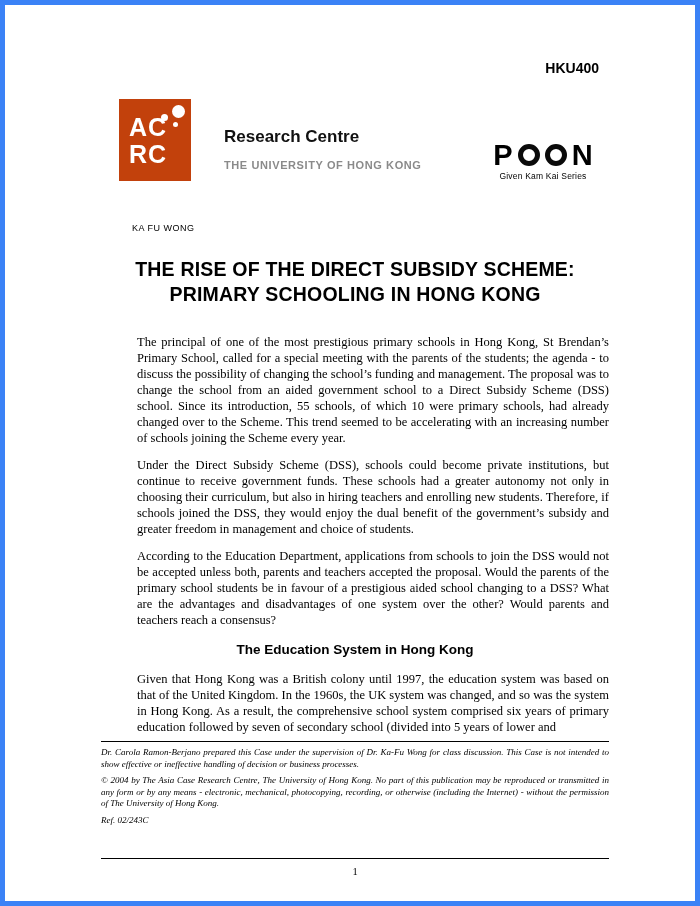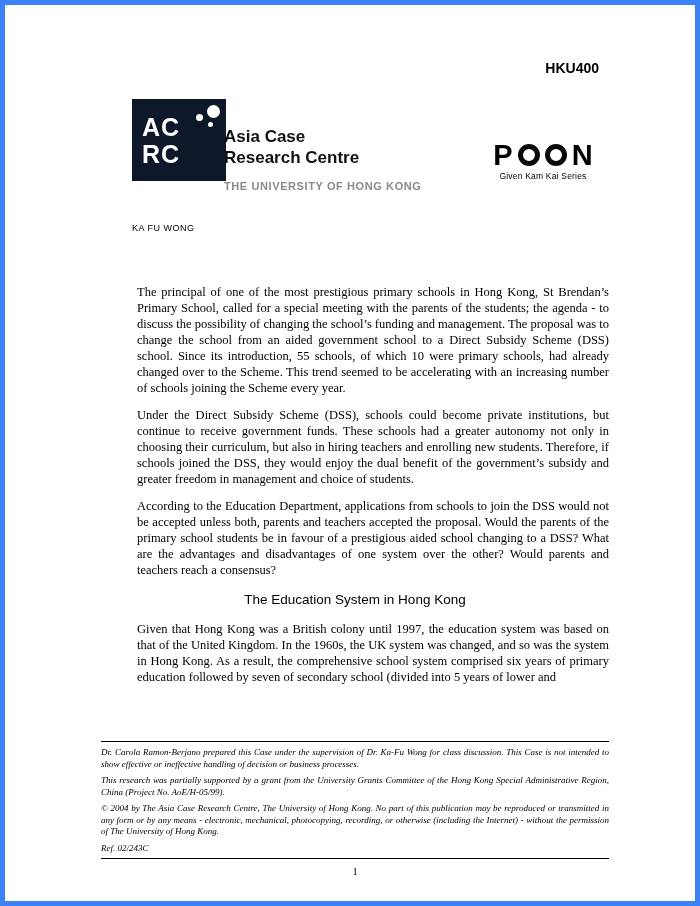--- a/index.html
+++ b/index.html
@@ -17,22 +17,22 @@
 
   
   .doc-code {
     position:absolute; top:55px; right:96px;
     font-family:"Liberation Sans", sans-serif;
     font-weight:bold; font-size:14px;
   }
 
   
   .acrc-square {
-    position:absolute; left:127px; top:94px;
-    width:94px; height:82px; background:#0f172a;
+    position:absolute; left:114px; top:94px;
+    width:72px; height:82px; background:#c2410c;
   }
   .acrc-letters {
     position:absolute; left:10px; top:15px;
     color:#fff; font-family:"Liberation Sans", sans-serif;
     font-weight:bold; font-size:25px; line-height:27px; letter-spacing:1px;
   }
   .dot { position:absolute; background:#fff; border-radius:50%; }
   .dot-large  { right:6px;  top:6px;  width:13px; height:13px; }
   .dot-medium { right:23px; top:15px; width:7px;  height:7px; }
   .dot-small  { right:13px; top:23px; width:5px;  height:5px; }
@@ -72,21 +72,21 @@
   .title {
     text-align:center;
     font-family:"Liberation Sans", sans-serif;
     font-weight:bold; font-size:19.5px; line-height:25px; letter-spacing:0.2px;
   }
   .body-text { margin-top:27px; font-size:12.5px; line-height:16px; text-align:justify; }
   .body-text p { margin-bottom:11px;margin-left:36px; }
   .section-heading {
     text-align:center;
     font-family:"Liberation Sans", sans-serif;
-    font-weight:normal; font-size:13.5px;
+    font-weight:bold; font-size:13.5px;
     margin:14px 0 13px;
   }
 
   
   .footnotes {
     position:absolute; left:96px; top:736px; width:508px;
     border-top:1px solid #000; padding-top:5px;
     font-size:9px; font-style:italic; line-height:11.5px; text-align:justify;
   }
   .footnotes p { margin-bottom:5px;font-family:Liberation Serif, serif; }
@@ -111,54 +111,56 @@
       <div>AC</div>
       <div>RC</div>
     </div>
     <div class="dot dot-large"></div>
     <div class="dot dot-medium"></div>
     <div class="dot dot-small"></div>
   </div>
 
   <div class="org-block">
     <div class="org-name">
-      <div>Asia Case</div>
       <div>Research Centre</div>
     </div>
     <div class="org-univ">THE UNIVERSITY OF HONG KONG</div>
   </div>
 
   <div class="poon-block">
     <div class="poon-logo">
         <span class="poon-letter">P</span>
         <span class="poon-o"></span>
         <span class="poon-o"></span>
         <span class="poon-letter">N</span>
       </div>
     <div class="poon-caption">Given Kam Kai Series</div>
   </div>
 
   <div class="author">KA FU WONG</div>
 
   <div class="content">
+    <div class="title">
+      <div>THE RISE OF THE DIRECT SUBSIDY SCHEME:</div>
+      <div>PRIMARY SCHOOLING IN HONG KONG</div>
+    </div>
 
     <div class="body-text">
       <p>The principal of one of the most prestigious primary schools in Hong Kong, St Brendan’s Primary School, called for a special meeting with the parents of the students; the agenda - to discuss the possibility of changing the school’s funding and management.  The proposal was to change the school from an aided government school to a Direct Subsidy Scheme (DSS) school.  Since its introduction, 55 schools, of which 10 were primary schools, had already changed over to the Scheme.  This trend seemed to be accelerating with an increasing number of schools joining the Scheme every year.</p>
       <p>Under the Direct Subsidy Scheme (DSS), schools could become private institutions, but continue to receive government funds.  These schools had a greater autonomy not only in choosing their curriculum, but also in hiring teachers and enrolling new students.  Therefore, if schools joined the DSS, they would enjoy the dual benefit of the government’s subsidy and greater freedom in management and choice of students.</p>
       <p>According to the Education Department, applications from schools to join the DSS would not be accepted unless both, parents and teachers accepted the proposal.  Would the parents of the primary school students be in favour of a prestigious aided school changing to a DSS?  What are the advantages and disadvantages of one system over the other?  Would parents and teachers reach a consensus?</p>
 
       <div class="section-heading">The Education System in Hong Kong</div>
 
       <p>Given that Hong Kong was a British colony until 1997, the education system was based on that of the United Kingdom.  In the 1960s, the UK system was changed, and so was the system in Hong Kong.  As a result, the comprehensive school system comprised six years of primary education followed by seven of secondary school (divided into 5 years of lower and</p>
     </div>
   </div>
 
   <div class="footnotes">
     <p>Dr. Carola Ramon-Berjano prepared this Case under the supervision of Dr. Ka-Fu Wong for class discussion. This Case is not intended to show effective or ineffective handling of decision or business processes.</p>
-    <p>This research was partially supported by a grant from the University Grants Committee of the Hong Kong Special Administrative Region, China (Project No. AoE/H-05/99).</p>
     <p>© 2004 by The Asia Case Research Centre, The University of Hong Kong.  No part of this publication may be reproduced or transmitted in any form or by any means - electronic, mechanical, photocopying, recording, or otherwise (including the Internet) - without the permission of The University of Hong Kong.</p>
     <p class="footnote-ref">Ref. 02/243C</p>
   </div>
 
   <div class="footer">
     <span>1</span>
   </div>
 
 </div>
 

